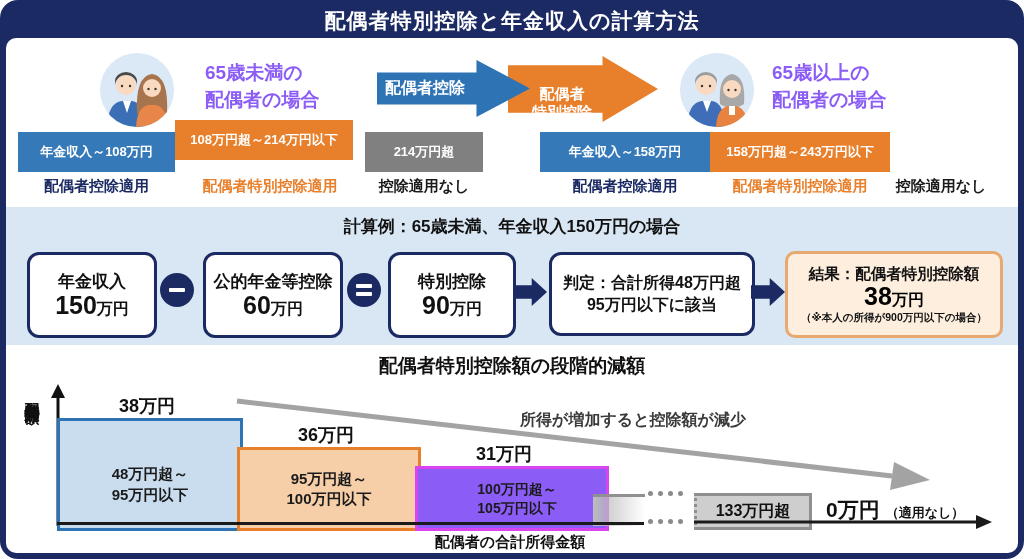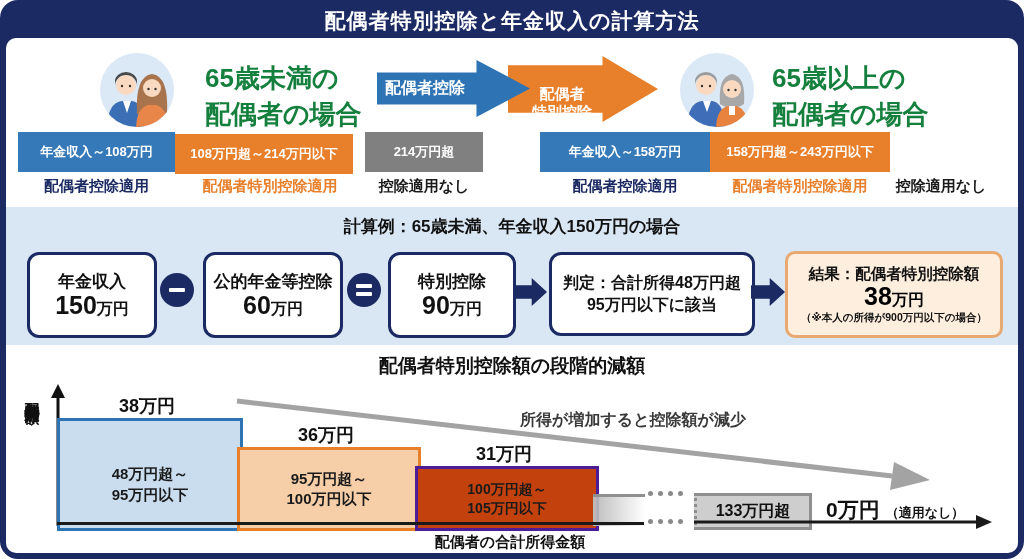--- a/index.html
+++ b/index.html
@@ -1,21 +1,21 @@
 <!DOCTYPE html>
 <html><head>
 <meta charset="utf-8">
 <style>
   html,body{margin:0;padding:0;background:#fff;}
   #page{position:relative;width:1024px;height:559px;font-family:"Liberation Sans","DejaVu Sans",sans-serif;overflow:hidden;}
   .abs{position:absolute;}
   .frame{left:0;top:0;width:1024px;height:559px;background:#1b2a63;border-radius:18px;}
   .inner{left:6px;top:38px;width:1012px;height:515px;background:#ffffff;border-radius:10px;}
   .header-title{left:0;top:6px;width:1024px;height:30px;line-height:30px;text-align:center;color:#fff;font-size:21px;font-weight:bold;letter-spacing:1px;}
-  .group-heading{font-size:26px;font-weight:bold;color:#15803d;line-height:1.4;}
+  .group-heading{font-size:19px;font-weight:bold;color:#8b5cf6;line-height:1.4;}
   .cell{height:40px;line-height:40px;text-align:center;color:#fff;font-weight:bold;font-size:13px;}
   .cell.blue{background:#3579b8;}
   .cell.orange{background:#e87f2b;}
   .cell.gray{background:#808080;}
   .cell-label{top:176px;height:20px;line-height:20px;text-align:center;font-weight:bold;font-size:15px;}
   .lab-blue{color:#1b2a63;} .lab-orange{color:#e87f2b;} .lab-dark{color:#1a1a1a;}
   .block-arrow{display:flex;align-items:center;color:#fff;font-weight:bold;}
   .arrow-blue{left:377px;top:60px;width:153px;height:57px;background:#2e74b5;clip-path:polygon(0 22%,65% 22%,65% 0,100% 50%,65% 100%,65% 78%,0 78%);font-size:16px;}
   .arrow-blue span{width:100px;margin-left:8px;}
   .arrow-orange{left:508px;top:56px;width:150px;height:66px;background:#e87f2b;clip-path:polygon(0 14%,63% 14%,63% 0,100% 50%,63% 100%,63% 86%,0 86%);font-size:15px;line-height:1.25;align-items:flex-end;}
@@ -34,21 +34,21 @@
   .result-box{left:785px;top:251px;width:212px;height:81px;background:#fdeede;border:3px solid #e8a971;border-radius:10px;display:flex;flex-direction:column;align-items:center;justify-content:center;text-align:center;}
   .result-box .rt{font-size:15.5px;font-weight:bold;color:#111;line-height:1.1;}
   .result-box .num{font-size:25px;font-weight:bold;} .result-box .unit{font-size:16px;font-weight:bold;}
   .result-box .note{font-size:10.5px;font-weight:bold;color:#111;line-height:1.2;}
   .chart-title{left:0;top:353px;width:1024px;text-align:center;font-size:19px;font-weight:bold;color:#111;}
   .ylabel{left:22px;top:390px;height:142px;writing-mode:vertical-rl;text-orientation:upright;font-size:15px;font-weight:bold;color:#111;letter-spacing:1px;}
   .bar{border-style:solid;display:flex;flex-direction:column;align-items:center;justify-content:center;text-align:center;font-weight:bold;color:#1a1a1a;}
   .bar .r{font-size:15px;line-height:1.35;}
   .bar-blue{left:57px;top:418px;width:180px;height:107px;background:#c9ddef;border:3px solid #2e74b5;}
   .bar-orange{left:237px;top:447px;width:178px;height:78px;background:#f6cfa9;border:3px solid #e87f2b;}
-  .bar-gray{left:415px;top:466px;width:178px;height:59px;background:#c2410c;border:3px solid #4c1d95;}
+  .bar-gray{left:415px;top:466px;width:178px;height:59px;background:#8b5cf6;border:3px solid #d946ef;padding-left:10px;}
   .bar-gray .r{font-size:14px;}
   .bar-val{height:22px;text-align:center;font-size:18px;font-weight:bold;color:#111;}
   .fade-strip{left:593px;top:494px;width:52px;height:29px;background:linear-gradient(to right,#bdbdbd,rgba(255,255,255,0));border-top:3px solid #909090;}
   .dots{display:flex;gap:5px;}
   .dots i{width:5px;height:5px;border-radius:50%;background:#8a8a8a;}
   .last-box{left:694px;top:493px;width:112px;height:31px;background:#cecece;border:3px solid #8f8f8f;border-left:3px dotted #8f8f8f;display:flex;align-items:center;justify-content:center;font-size:16px;font-weight:bold;color:#111;}
   .zero-wrap{left:826px;top:496px;display:flex;align-items:baseline;gap:6px;}
   .zero-v{font-size:21px;font-weight:bold;color:#111;}
   .zero-n{font-size:13px;font-weight:bold;color:#111;}
   .annotation{left:520px;top:410px;font-size:16px;font-weight:bold;color:#3a3a3a;}
@@ -122,21 +122,21 @@
       <path d="M44,78 Q44,57 56,54 L64,54 Q76,57 76,78 Z" fill="#e8823f"></path>
       <rect x="57" y="54" width="6" height="9" fill="#ffffff"></rect>
     </g>
   </svg>
   <div class="abs group-heading" style="left:772px;top:60px">
     <div>65歳以上の</div>
     <div>配偶者の場合</div>
   </div>
 
   <div class="abs cell blue" style="left:18px;top:132px;width:157px">年金収入～108万円</div>
-  <div class="abs cell orange" style="left:175px;top:134px;width:178px">108万円超～214万円以下</div>
+  <div class="abs cell orange" style="left:175px;top:120px;width:178px">108万円超～214万円以下</div>
   <div class="abs cell gray" style="left:365px;top:132px;width:118px">214万円超</div>
   <div class="abs cell-label lab-blue" style="left:18px;width:157px">配偶者控除適用</div>
   <div class="abs cell-label lab-orange" style="left:175px;width:190px">配偶者特別控除適用</div>
   <div class="abs cell-label lab-dark" style="left:365px;width:118px">控除適用なし</div>
 
   <div class="abs cell blue" style="left:540px;top:132px;width:170px">年金収入～158万円</div>
   <div class="abs cell orange" style="left:710px;top:132px;width:180px">158万円超～243万円以下</div>
   <div class="abs cell-label lab-blue" style="left:540px;width:170px">配偶者控除適用</div>
   <div class="abs cell-label lab-orange" style="left:710px;width:180px">配偶者特別控除適用</div>
   <div class="abs cell-label lab-dark" style="left:890px;width:102px">控除適用なし</div>

